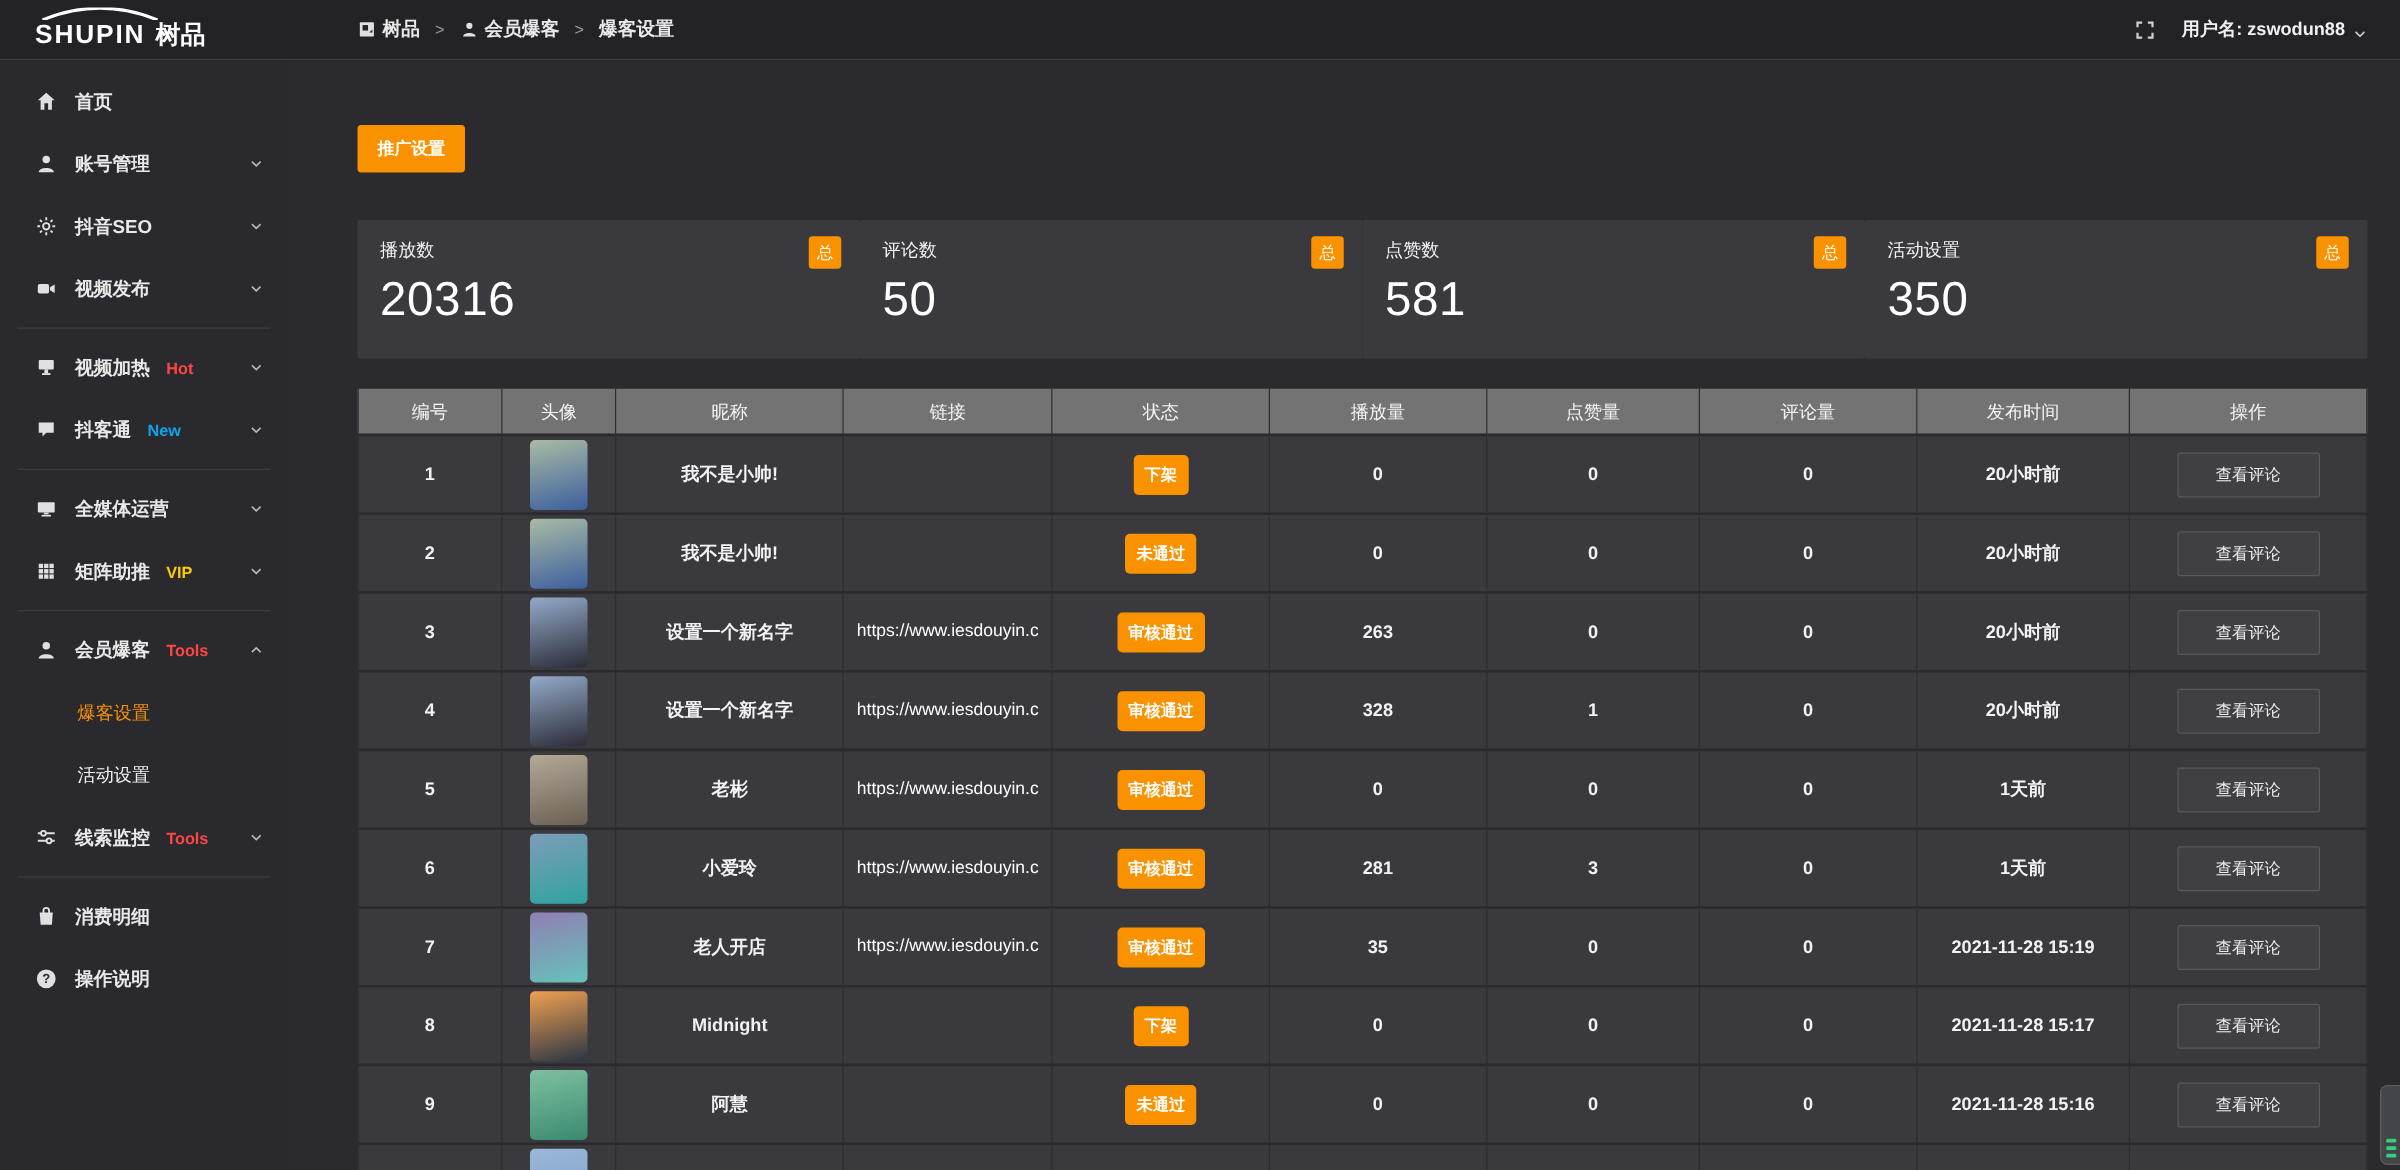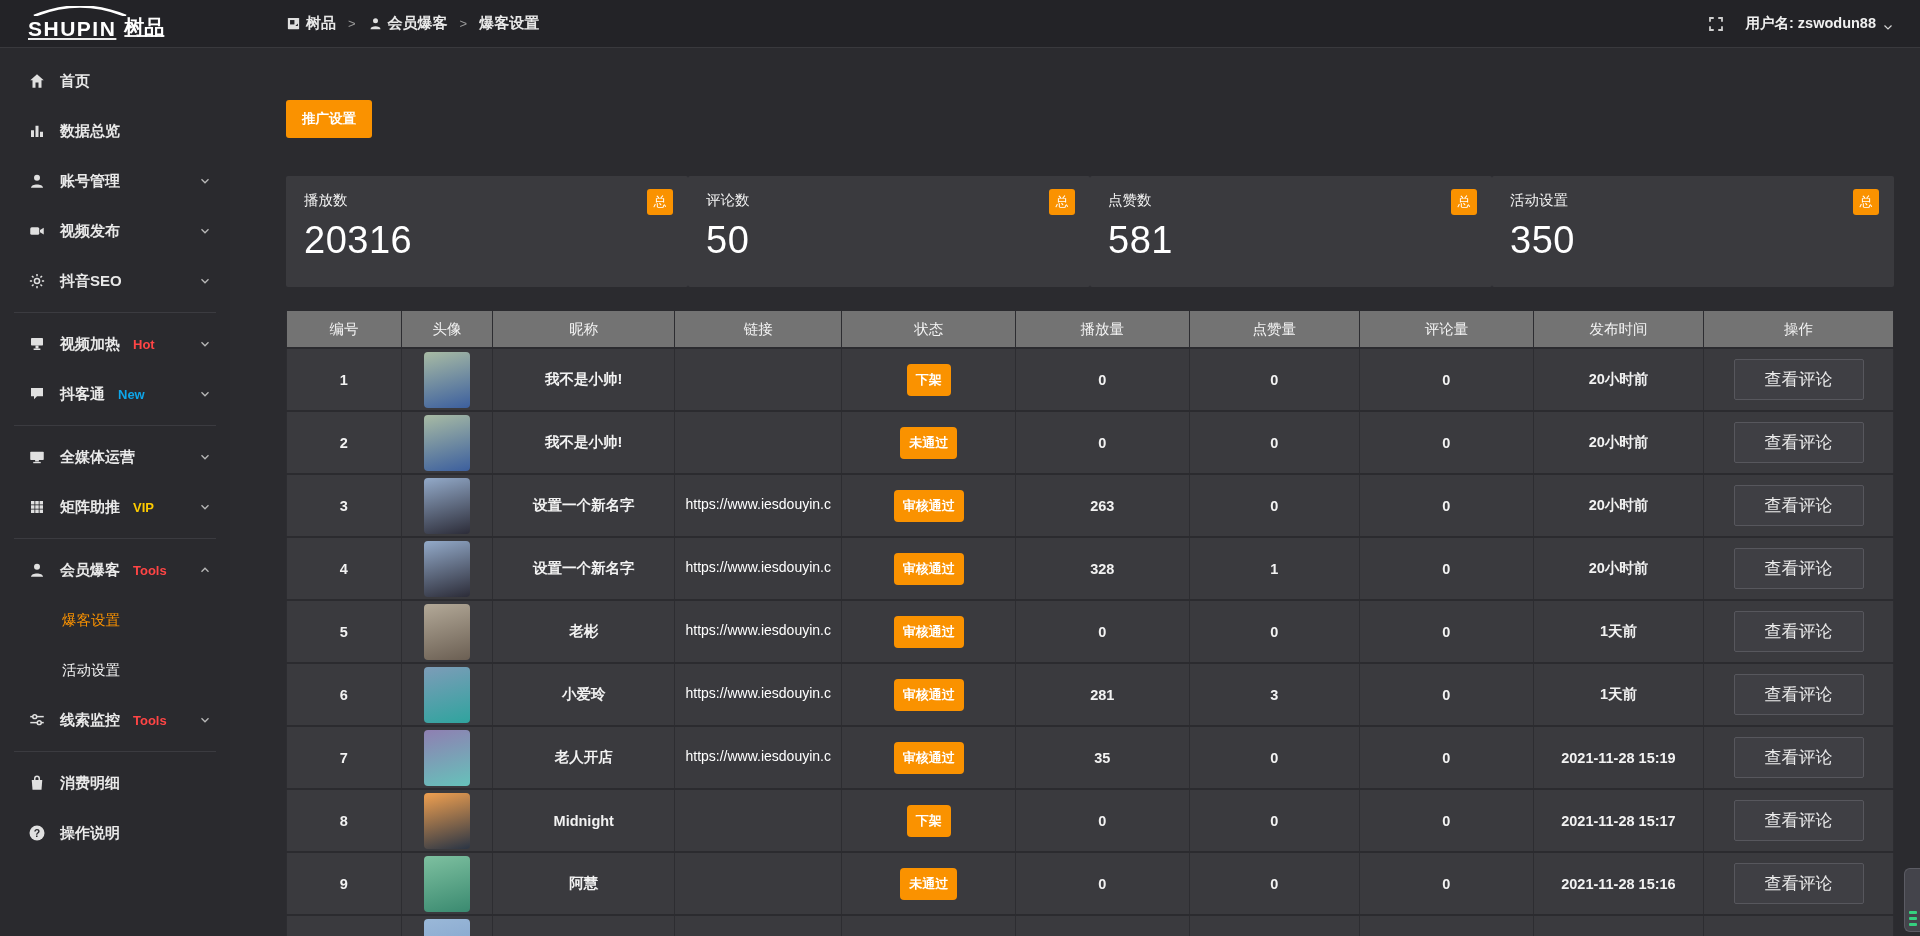--- a/index.html
+++ b/index.html
@@ -4,21 +4,21 @@
 <style>
   * { margin:0; padding:0; box-sizing:border-box; }
   html,body { width:1920px; height:936px; overflow:hidden; }
   body { background:#2b2b2f; font-family:"Liberation Sans","DejaVu Sans",sans-serif; color:#ececec; }
 
   
   .topbar { position:fixed; top:0; left:0; width:1920px; height:48px; background:#232327;
             border-bottom:1px solid #39393d; display:flex; align-items:center; z-index:20; }
   .logo { width:230px; padding-left:28px; display:flex; flex-direction:column; }
   .logo-arc { margin-left:2px; margin-bottom:-2px; }
-  .logo-row { display:flex; align-items:flex-end;text-decoration:underline; }
+  .logo-row { display:flex; align-items:center; }
   .logo-main { font-size:21px; font-weight:bold; color:#fff; letter-spacing:1.5px; }
   .logo-suffix { font-size:20px; font-weight:bold; color:#fff; margin-left:8px; }
   .crumbs { margin-left:56px; display:flex; align-items:center; font-size:15px; color:#e8e8e8; font-weight:700; }
   .crumb { display:flex; align-items:center; cursor:pointer; }
   .c-icon { display:inline-flex; width:15px; height:15px; margin-right:5px; }
   .c-icon svg { width:15px; height:15px; }
   .c-sep { color:#9a9a9a; margin:0 12px; font-size:13px; font-weight:400; }
   .tb-right { margin-left:auto; display:flex; align-items:center; gap:20px; padding-right:26px; }
   .fs-btn { display:inline-flex; width:18px; height:18px; cursor:pointer; }
   .user { display:flex; align-items:flex-end; gap:6px; font-size:14.5px; color:#f0f0f0; cursor:pointer; font-weight:700; }
@@ -57,21 +57,21 @@
   tbody td { background:#3a3a3e; height:63px; border-top:2px solid #2b2b2f; border-right:1px solid #2d2d31;
              text-align:center; vertical-align:middle; font-size:14.5px; font-weight:700; color:#f2f2f2;
              overflow:hidden; white-space:nowrap; }
   tbody td:first-child { border-left:1px solid #2d2d31; }
   .avatar { display:inline-block; width:46px; height:56px; border-radius:4px; vertical-align:middle; }
   .link { color:#ffffff; font-weight:400; font-size:14px; text-decoration:none; cursor:pointer; display:inline-block;
           max-width:100%; overflow:hidden; }
   .status-btn { display:inline-block; background:#fa9200; color:#fff; border-radius:4px; padding:7px 9px;
                 font-size:13px; font-weight:700; cursor:pointer; }
   .action-btn { background:#3f3f44; color:#ececec; border:1px solid #57575d; border-radius:2px;
-                padding:8px 30px; font-size:17px; cursor:pointer; font-family:Liberation Sans, sans-serif; }
+                padding:8px 30px; font-size:13px; cursor:pointer; font-family:Liberation Sans, sans-serif; }
 
   
   .float-widget { position:fixed; right:0; bottom:4px; width:16px; height:64px; background:#44444b;
                   border:1px solid #5c5c64; border-right:none; border-radius:6px 0 0 6px; z-index:30;
                   display:flex; flex-direction:column; justify-content:flex-end; align-items:center;
                   padding-bottom:5px; gap:3px; cursor:pointer; }
   .float-widget i { display:block; width:8px; height:3px; background:#35d07f; border-radius:1px; }
 </style>
 </head>
 <body>
@@ -132,49 +132,25 @@
       <span class="s-icon">
         <svg viewBox="0 0 24 24" fill="#e0e0e0">
           <path d="M12 3 L3 11 H6 V21 H10 V14 H14 V21 H18 V11 H21 Z"></path>
         </svg>
       </span>
       <span class="s-label">首页</span>
     </div>
     <div class="side-item">
       <span class="s-icon">
         <svg viewBox="0 0 24 24" fill="#e0e0e0">
-          <rect x="4" y="11" width="4" height="9"></rect>
-          <rect x="10" y="5" width="4" height="15"></rect>
-          <rect x="16" y="13" width="4" height="7"></rect>
-        </svg>
-      </span>
-      <span class="s-label">数据总览</span>
-    </div>
-    <div class="side-item">
-      <span class="s-icon">
-        <svg viewBox="0 0 24 24" fill="#e0e0e0">
           <circle cx="12" cy="7.5" r="4"></circle>
           <path d="M4 21 C4 15 20 15 20 21 Z"></path>
         </svg>
       </span>
       <span class="s-label">账号管理</span>
-      <span class="s-chev">
-        <svg viewBox="0 0 24 24">
-          <polyline points="6 9 12 15 18 9"></polyline>
-        </svg>
-      </span>
-    </div>
-    <div class="side-item">
-      <span class="s-icon">
-        <svg viewBox="0 0 24 24" fill="#e0e0e0">
-          <rect x="3" y="7" width="12" height="10" rx="2"></rect>
-          <path d="M16 10.5 L21 7.5 V16.5 L16 13.5 Z"></path>
-        </svg>
-      </span>
-      <span class="s-label">视频发布</span>
       <span class="s-chev">
         <svg viewBox="0 0 24 24">
           <polyline points="6 9 12 15 18 9"></polyline>
         </svg>
       </span>
     </div>
     <div class="side-item">
       <span class="s-icon">
         <svg viewBox="0 0 24 24" fill="none" stroke="#e0e0e0" stroke-width="2">
           <circle cx="12" cy="12" r="3.4"></circle>
@@ -182,20 +158,34 @@
           <line x1="12" y1="18.5" x2="12" y2="21.5"></line>
           <line x1="2.5" y1="12" x2="5.5" y2="12"></line>
           <line x1="18.5" y1="12" x2="21.5" y2="12"></line>
           <line x1="5.3" y1="5.3" x2="7.4" y2="7.4"></line>
           <line x1="16.6" y1="16.6" x2="18.7" y2="18.7"></line>
           <line x1="18.7" y1="5.3" x2="16.6" y2="7.4"></line>
           <line x1="7.4" y1="16.6" x2="5.3" y2="18.7"></line>
         </svg>
       </span>
       <span class="s-label">抖音SEO</span>
+      <span class="s-chev">
+        <svg viewBox="0 0 24 24">
+          <polyline points="6 9 12 15 18 9"></polyline>
+        </svg>
+      </span>
+    </div>
+    <div class="side-item">
+      <span class="s-icon">
+        <svg viewBox="0 0 24 24" fill="#e0e0e0">
+          <rect x="3" y="7" width="12" height="10" rx="2"></rect>
+          <path d="M16 10.5 L21 7.5 V16.5 L16 13.5 Z"></path>
+        </svg>
+      </span>
+      <span class="s-label">视频发布</span>
       <span class="s-chev">
         <svg viewBox="0 0 24 24">
           <polyline points="6 9 12 15 18 9"></polyline>
         </svg>
       </span>
     </div>
     <div class="side-divider"></div>
     <div class="side-item">
       <span class="s-icon">
         <svg viewBox="0 0 24 24" fill="#e0e0e0">

